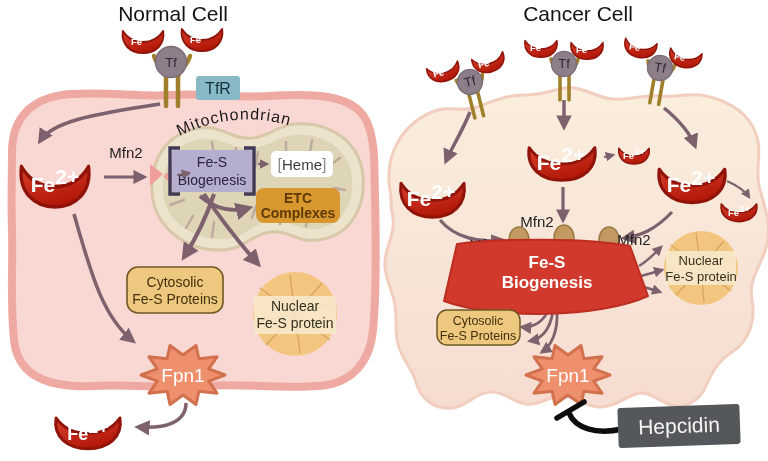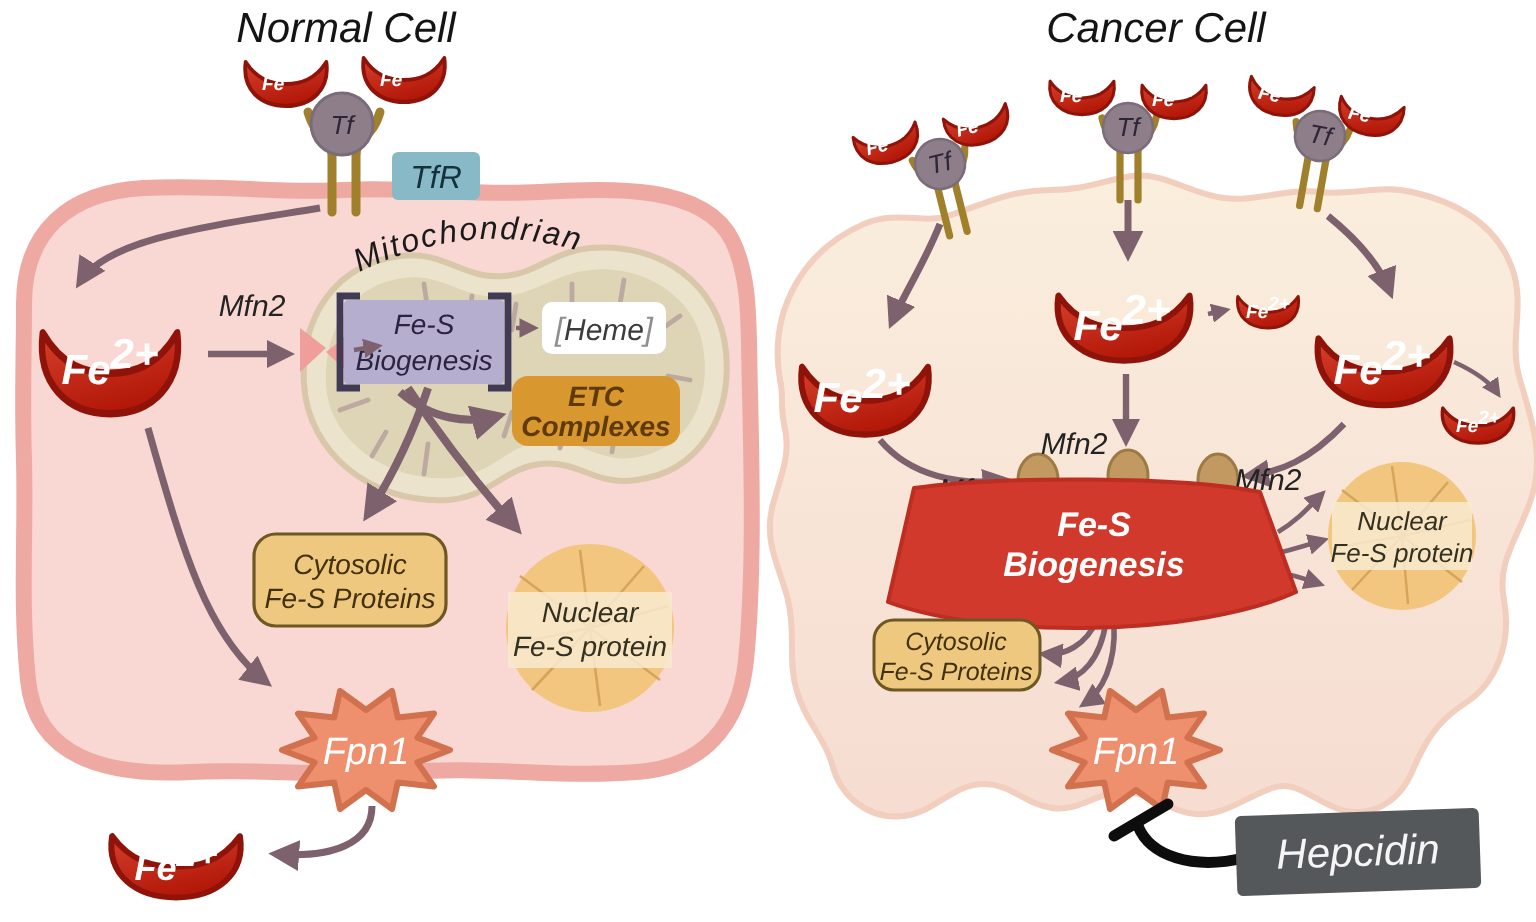--- a/index.html
+++ b/index.html
@@ -1,16 +1,16 @@
 <!DOCTYPE html>
 <html><head>
 <meta charset="utf-8">
 <style>
   html,body{margin:0;padding:0;background:#ffffff;}
-  .canvas{position:relative;width:768px;height:461px;background:#ffffff;overflow:hidden;font-style:italic;}
+  .canvas{position:relative;width:768px;height:461px;background:#ffffff;overflow:hidden;}
   svg{font-family:"Liberation Sans", sans-serif;}
   .t-title{font-size:21px;font-weight:500;fill:#141414;}
   .t-label{font-size:15px;fill:#232323;}
   .t-fe-big{font-size:21px;font-weight:bold;fill:#ffffff;}
   .t-fe-mid{font-size:18px;font-weight:bold;fill:#ffffff;}
   .t-fe-sm{font-size:9.5px;font-weight:bold;fill:#ffffff;}
   .t-tf{font-size:13px;fill:#2e2636;}
   .t-tfr{font-size:16px;fill:#15323c;}
   .t-box{font-size:14px;fill:#2b2340;}
   .t-heme{font-size:15px;fill:#3c3c3c;}

